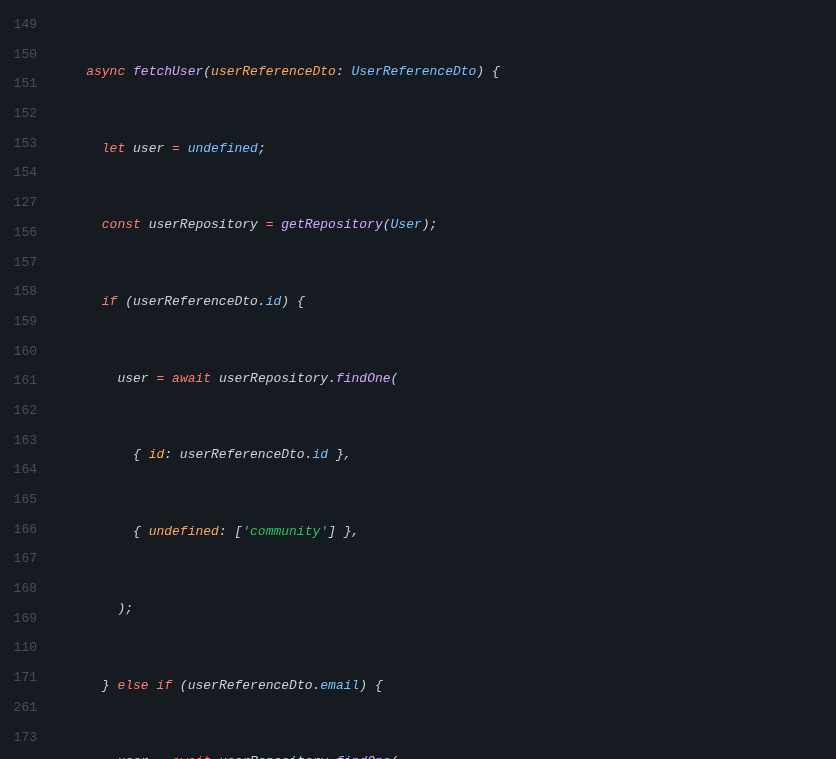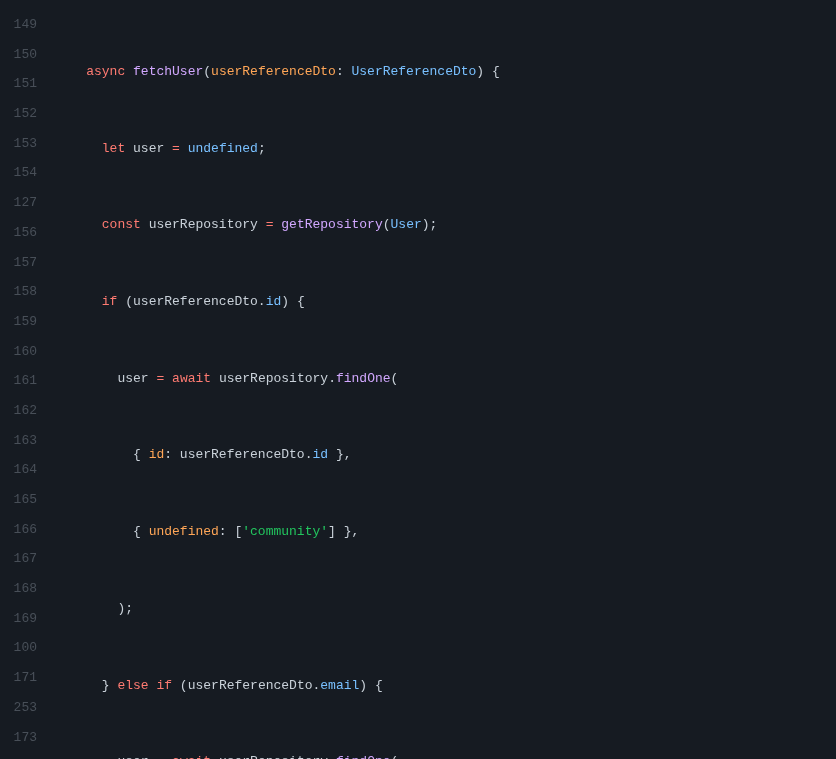--- a/index.html
+++ b/index.html
@@ -23,21 +23,21 @@
     color: #484f58;
     user-select: none;
     width: 55px;
   }
   .gutter div { height: 29.7px; line-height: 29.7px; padding-left: 12px; }
   .code {
     flex: 1;
     padding: 10px 0;
     white-space: pre;
   }
-  .code div.line { height: 29.7px; line-height: 29.7px; }
+  .code div.line { height: 29.7px; line-height: 29.7px; font-style: italic; }
 
   .kw   { color: #ff7b72; }          
   .fn   { color: #d2a8ff; }          
   .param{ color: #ffa657; }          
   .cls  { color: #79c0ff; }          
   .prop { color: #79c0ff; }          
   .str  { color: #22c55e; }          
   .var  { color: #c9d1d9; }          
   .op   { color: #ff7b72; }          
 </style>
@@ -60,23 +60,23 @@
       <div>160</div>
       <div>161</div>
       <div>162</div>
       <div>163</div>
       <div>164</div>
       <div>165</div>
       <div>166</div>
       <div>167</div>
       <div>168</div>
       <div>169</div>
-      <div>100</div>
+      <div>110</div>
       <div>171</div>
-      <div>253</div>
+      <div>261</div>
       <div>173</div>
     </div>
   <div class="code">
     <div class="line">    <span class="kw">async</span> <span class="fn">fetchUser</span>(<span class="param">userReferenceDto</span>: <span class="cls">UserReferenceDto</span>) {</div>
     <div class="line">      <span class="kw">let</span> <span class="var">user</span> <span class="op">=</span> <span class="cls">undefined</span>;</div>
     <div class="line">      <span class="kw">const</span> <span class="var">userRepository</span> <span class="op">=</span> <span class="fn">getRepository</span>(<span class="cls">User</span>);</div>
     <div class="line">      <span class="kw">if</span> (<span class="var">userReferenceDto</span>.<span class="prop">id</span>) {</div>
     <div class="line">        <span class="var">user</span> <span class="op">=</span> <span class="kw">await</span> <span class="var">userRepository</span>.<span class="fn">findOne</span>(</div>
     <div class="line">          { <span class="param">id</span>: <span class="var">userReferenceDto</span>.<span class="prop">id</span> },</div>
     <div class="line">          { <span class="param">undefined</span>: [<span class="str">'community'</span>] },</div>

